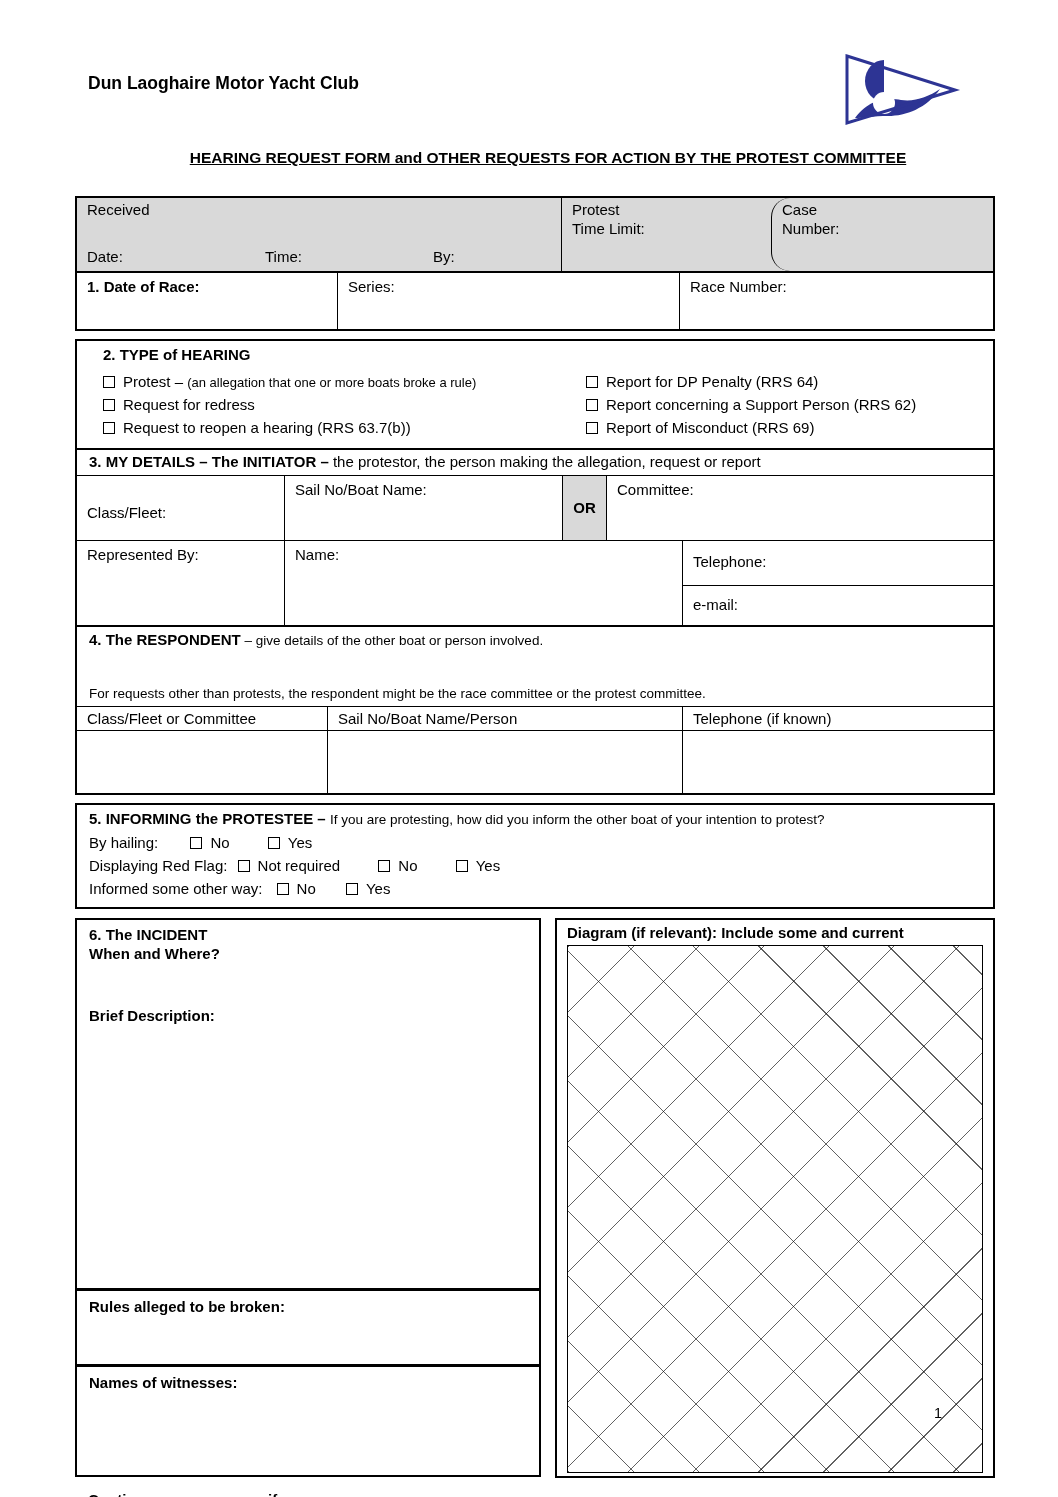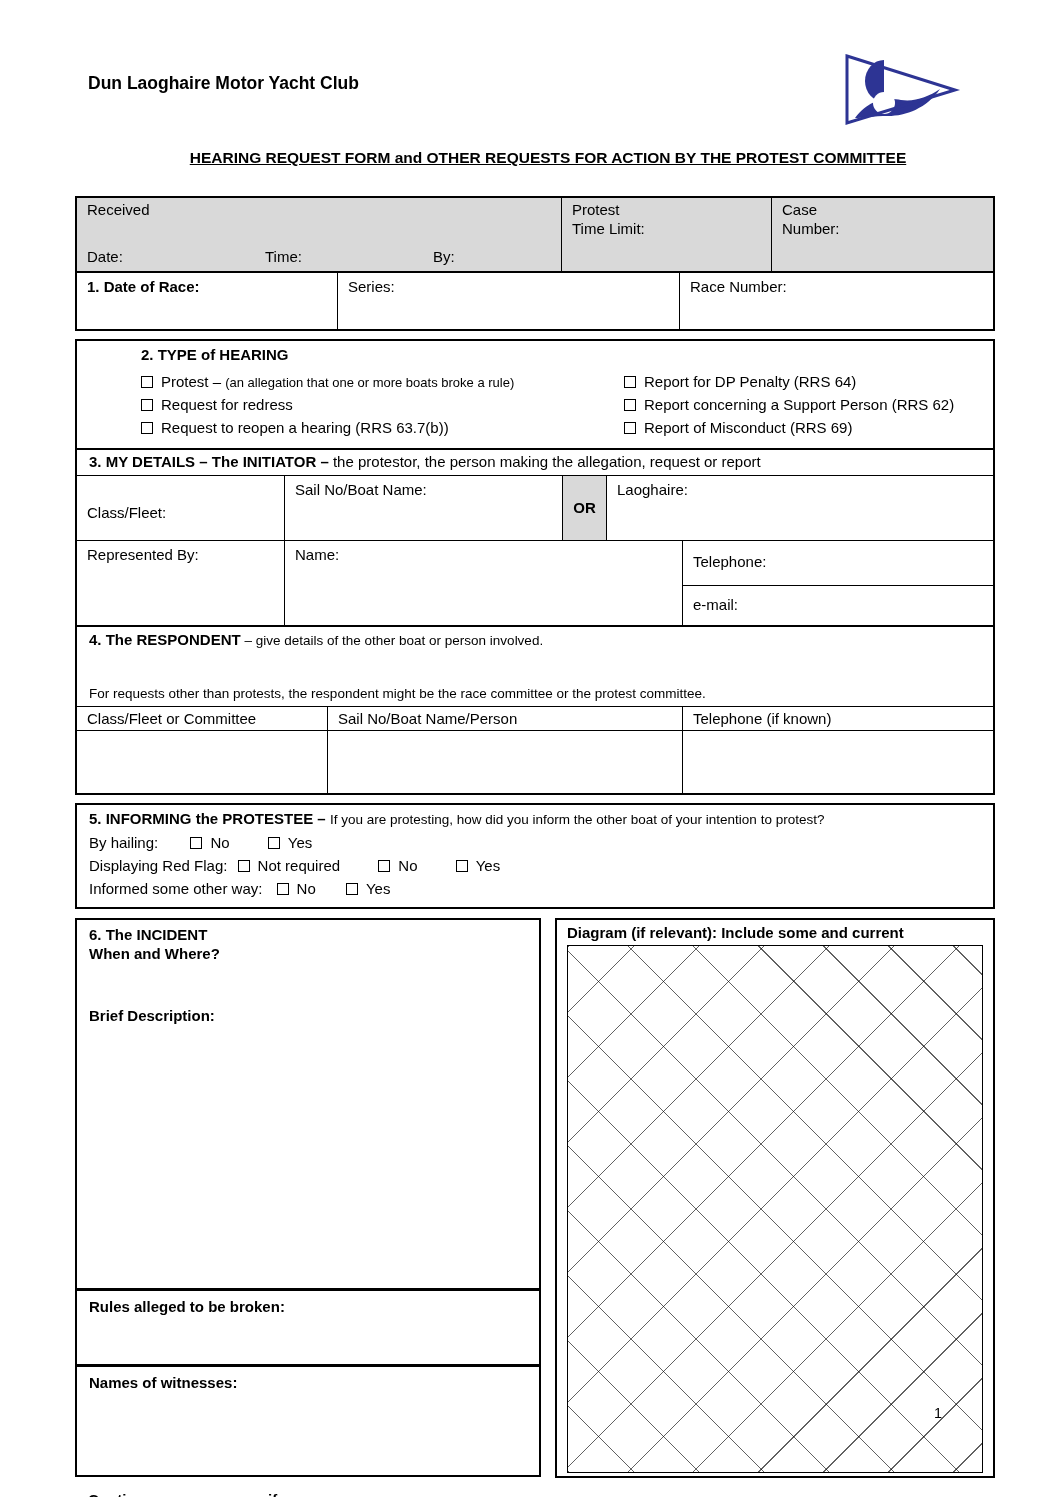--- a/index.html
+++ b/index.html
@@ -16,34 +16,34 @@
     font-weight:bold; font-size:15.5px; text-decoration:underline;padding-left:38px;
   }
   .content { position:absolute; left:75px; top:196px; width:920px; }
 
   
   .tableA { border:2.5px solid #000; }
   .rA1 { display:flex; background:#d9d9d9; border-bottom:2px solid #000; }
   .rA1 > div { padding:2px 10px 5px; }
   .cA1a { width:484px; }
   .cA1b { width:210px; border-left:1.5px solid #000; }
-  .cA1c { flex:1; border-left:1.5px solid #000; }
+  .cA1c { flex:1; border-left:1.5px solid #000;border-radius:19px; }
   .lineDTB { display:flex;margin-top:28px; }
   .lineDTB .w1 { width:178px; } .lineDTB .w2 { width:168px; }
   .rA2 { display:flex; height:56px; }
   .rA2 > div { padding:4px 10px; }
   .cA2a { width:260px; font-weight:bold; }
   .cA2b { width:342px; border-left:1.5px solid #000; }
   .cA2c { flex:1; border-left:1.5px solid #000; }
 
   
   .block234 { margin-top:8px; border:2.5px solid #000; }
   .sec-title { font-weight:bold; }
   .pad { padding-left:12px; padding-right:12px; }
-  .sec2 { padding:4px 8px 10px;margin-left:44px; }
+  .sec2 { padding:4px 14px 10px; }
   .s2grid { display:grid; grid-template-columns:483px 1fr; padding:3px 12px 0; }
   .s2grid > div { padding-top:4px; }
   .small { font-size:13px; }
   .cb {
     display:inline-block; width:12px; height:12px; border:1.6px solid #000;
     background:#fff; vertical-align:-1px; margin-right:8px;
   }
   .sec3 { border-top:2.5px solid #000; }
   .s3header { padding:2px 12px 4px; border-bottom:1.5px solid #000; }
   .s3r1 { display:flex; height:64px; }
@@ -183,21 +183,21 @@
           <div class="c31">
             <span>Class/Fleet:</span>
           </div>
           <div class="c32">
             <span>Sail No/Boat Name:</span>
           </div>
           <div class="c3or">
             <span>OR</span>
           </div>
           <div class="c34">
-            <span>Laoghaire:</span>
+            <span>Committee:</span>
           </div>
         </div>
         <div class="s3r2">
           <div class="c35">
             <span>Represented By:</span>
           </div>
           <div class="c36">
             <span>Name:</span>
           </div>
           <div class="c37">

